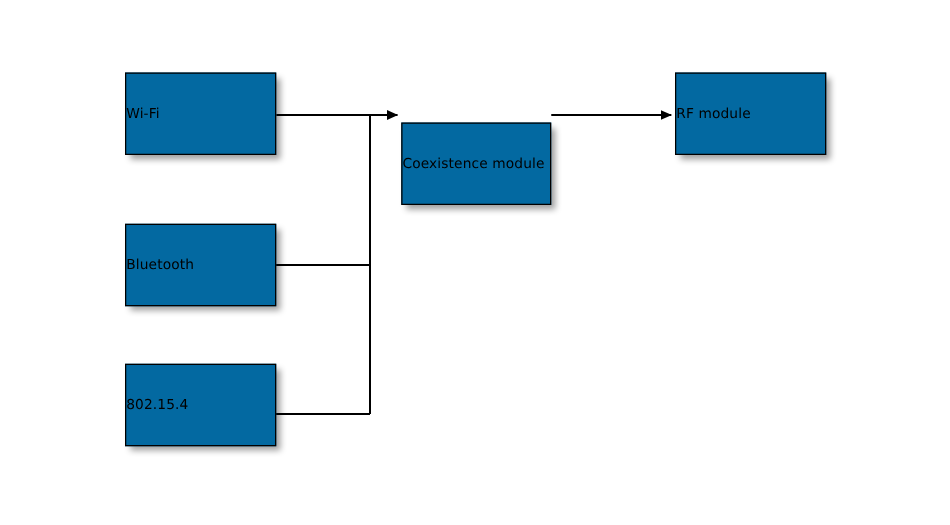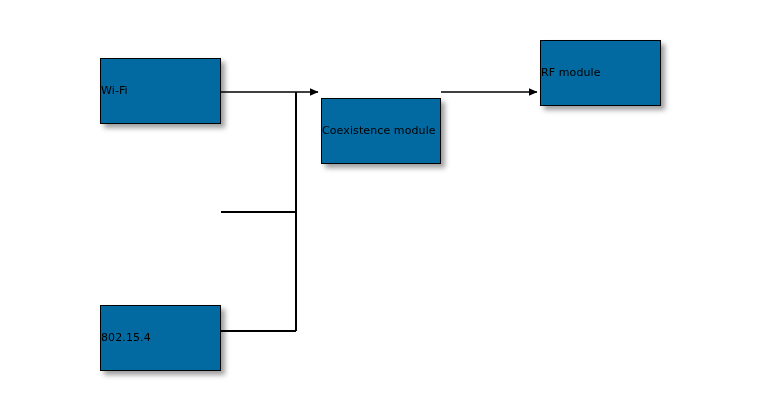--- a/index.html
+++ b/index.html
@@ -37,23 +37,23 @@
     position: absolute;
     left: 0;
     top: 0;
     width: 760px;
     height: 420px;
     pointer-events: none;
   }
   
   #node-wifi      { left: 100px; top: 58px;  width: 121px; height: 66px; }
   #node-bluetooth { left: 100px; top: 179px; width: 121px; height: 66px; }
-  #node-802154    { left: 100px; top: 305px; width: 121px; height: 66px; }
+  #node-802154    { left: 100px; top: 291px; width: 121px; height: 66px; }
   #node-coex      { left: 321px; top: 58px;  width: 120px; height: 66px; margin-top: 40px; }
-  #node-rf        { left: 540px; top: 40px;  width: 121px; height: 66px; }
+  #node-rf        { left: 540px; top: 58px;  width: 121px; height: 66px; }
 </style>
 </head>
 <body>
 
 <div id="canvas">
 
   <svg class="edge-layer" viewBox="0 0 760 420" width="760" height="420" xmlns="http://www.w3.org/2000/svg">
     <defs>
       <marker id="arrowhead" markerWidth="9" markerHeight="8" refX="8.5" refY="4" orient="auto" markerUnits="userSpaceOnUse">
         <path d="M0,0 L9,4 L0,8 z" fill="#000000"></path>
@@ -68,20 +68,23 @@
 
     <line x1="221" y1="331" x2="296" y2="331" stroke="#000000" stroke-width="1.6" shape-rendering="crispEdges"></line>
 
     <line x1="441" y1="92" x2="537" y2="92" stroke="#000000" stroke-width="1.6" marker-end="url(#arrowhead)"></line>
   </svg>
 
   <div class="node" id="node-wifi">
     <span class="node-label">Wi-Fi</span>
   </div>
 
+  <div class="node" id="node-bluetooth">
+    <span class="node-label">Bluetooth</span>
+  </div>
 
   <div class="node" id="node-802154">
     <span class="node-label">802.15.4</span>
   </div>
 
   <div class="node" id="node-coex">
     <span class="node-label">Coexistence module</span>
   </div>
 
   <div class="node" id="node-rf">

